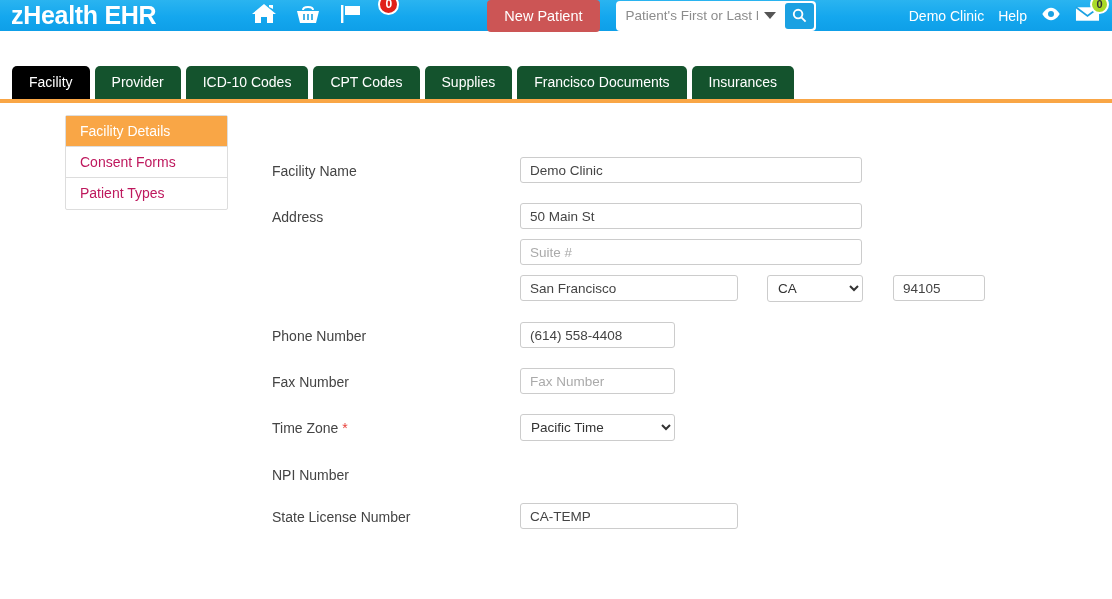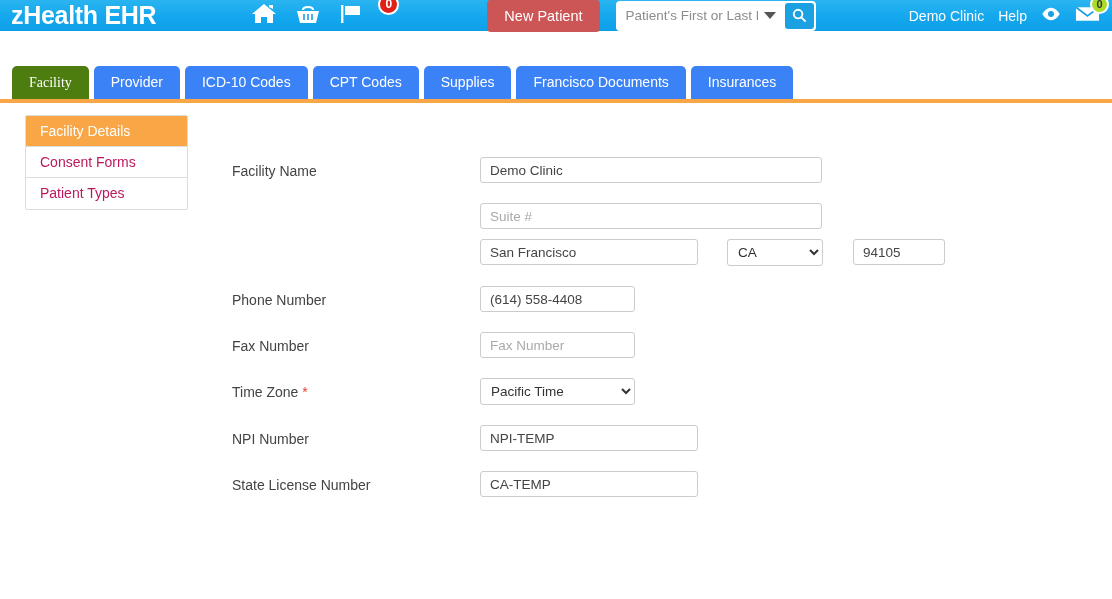--- a/index.html
+++ b/index.html
@@ -137,44 +137,45 @@
   .tabstrip {
     position: relative;
     height: 33px;
     margin-top: 35px;
     padding-left: 12px;
     display: flex;
     align-items: flex-end;
     gap: 5px;
   }
   .tab {
-    background: #3b82f6;
+    background: #14532d;
     color: #ffffff;
     font-size: 14px;
     height: 33px;
     line-height: 33px;
     padding: 0 17px;
     border-radius: 5px 5px 0 0;
     white-space: nowrap;
     cursor: pointer;
     text-align: center;
   }
-  .tab.active { background: #4d7c0f; font-family: Liberation Serif, serif; }
+  .tab.active { background: #000000; }
   .tab-underline {
     position: absolute;
     left: 0; right: 0;
     bottom: -4px;
     height: 4px;
     background: #f9a646;
   }
 
   
   .content {
     display: flex;
     padding-top: 16px;
+    margin-left: 40px;
   }
   .sidebar {
     width: 163px;
     margin-left: 25px;
     border: 1px solid #dddddd;
     border-radius: 2px;
     background: #ffffff;
     flex: none;
     height: fit-content;
   }
@@ -324,20 +325,24 @@
     <div class="side-item">Patient Types</div>
   </div>
 
   <div class="form">
 
     <div class="row">
       <div class="lbl">Facility Name</div>
       <input class="fld w-wide" type="text" placeholder="Facility Name" value="Demo Clinic" style="">
     </div>
 
+    <div class="row tight">
+      <div class="lbl">Address</div>
+      <input class="fld w-wide" type="text" placeholder="Address" value="50 Main St" style="">
+    </div>
 
     <div class="row tight">
       <div class="lbl"></div>
       <input class="fld w-wide" type="text" placeholder="Suite #" style="">
     </div>
 
     <div class="row">
       <div class="lbl"></div>
       <input class="fld w-city" type="text" placeholder="City" value="San Francisco" style="">
       <select class="fld w-state gap-city"><option value="CA">CA</option><option value="AL">AL</option><option value="AK">AK</option><option value="AZ">AZ</option><option value="AR">AR</option><option value="CO">CO</option><option value="CT">CT</option><option value="DE">DE</option><option value="FL">FL</option><option value="GA">GA</option><option value="NY">NY</option><option value="TX">TX</option><option value="WA">WA</option></select>
@@ -357,21 +362,20 @@
     <div class="row">
       <div class="lbl">
         <span>Time Zone</span>
         <span class="req">*</span>
       </div>
       <select class="fld w-mid"><option value="Pacific Time">Pacific Time</option><option value="Mountain Time">Mountain Time</option><option value="Central Time">Central Time</option><option value="Eastern Time">Eastern Time</option><option value="Alaska Time">Alaska Time</option><option value="Hawaii Time">Hawaii Time</option></select>
     </div>
 
     <div class="row">
       <div class="lbl">NPI Number</div>
-      <input class="fld w-npi" type="text" placeholder="NPI Number" value="NPI-TEMP" style="">
     </div>
 
     <div class="row">
       <div class="lbl">State License Number</div>
       <input class="fld w-npi" type="text" placeholder="State License Number" value="CA-TEMP" style="">
     </div>
 
   </div>
 </div>
 

